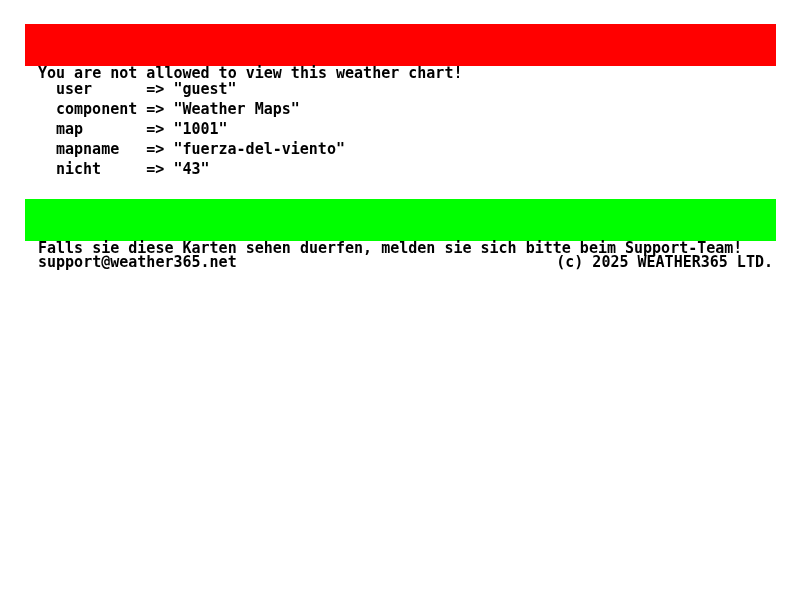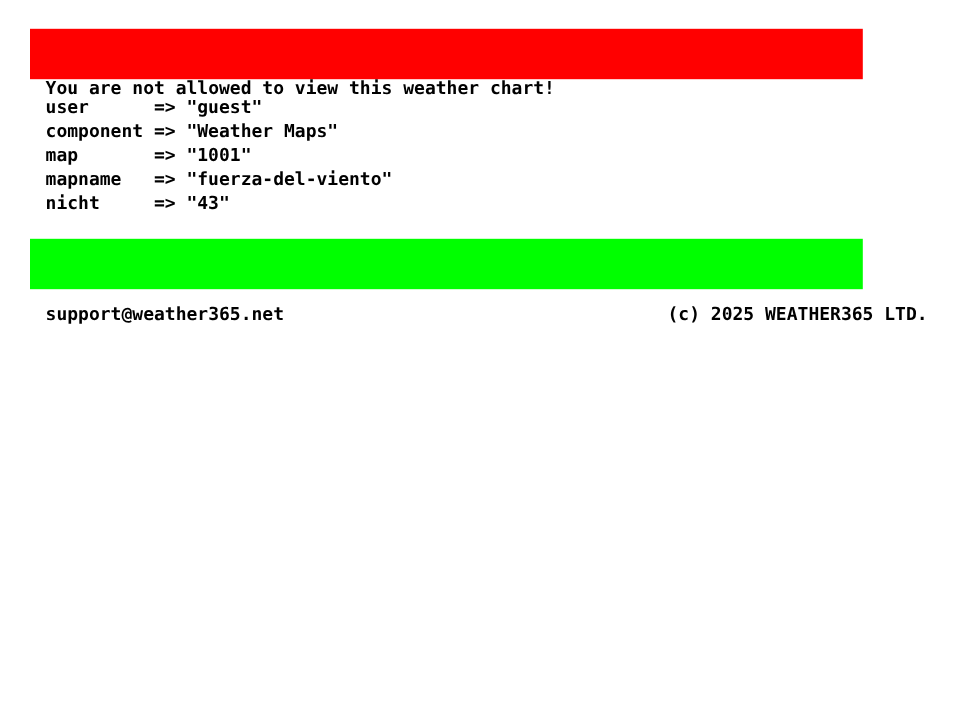--- a/index.html
+++ b/index.html
@@ -9,36 +9,36 @@
     overflow: hidden;
     background: #ffffff;
     color: #000000;
     font-family: "DejaVu Sans Mono", monospace;
     font-weight: 700;
     font-size: 15px;
   }
   .banner {
     position: absolute;
     left: 25px;
-    width: 694px;
+    width: 751px;
     height: 42px;
     padding: 4px 0 0 13px;
     line-height: 18px;
     white-space: pre;
   }
   #alert-banner   { top: 24px; }
   #support-banner { top: 199px; }
   .kv-block {
     position: absolute;
     left: 38px;
     top: 79px;
     line-height: 20px;
   }
   .kv-row   { display: flex; white-space: pre; }
-  .kv-key   { display: inline-block; width: 10ch; }
+  .kv-key   { display: inline-block; width: 10ch; margin-left: 18px; }
   .kv-arrow { display: inline-block; width: 3ch; }
   .footer {
     position: absolute;
     left: 38px;
     top: 252px;
     width: 735px;
     display: flex;
     justify-content: space-between;
     line-height: 20px;
     white-space: pre;
@@ -74,18 +74,19 @@
     <span class="kv-value">"fuerza-del-viento"</span>
   </div>
   <div class="kv-row">
     <span class="kv-key">nicht</span>
     <span class="kv-arrow">=&gt;</span>
     <span class="kv-value">"43"</span>
   </div>
 </div>
 
 <div class="banner" id="support-banner" style="background-color: rgb(0, 255, 0);">
+  <div class="banner-line">Falls sie diese Karten sehen duerfen, melden sie sich bitte beim Support-Team!</div>
 </div>
 
 <div class="footer">
   <span>support@weather365.net</span>
   <span>(c) 2025 WEATHER365 LTD.</span>
 </div>
 
 </body></html>

